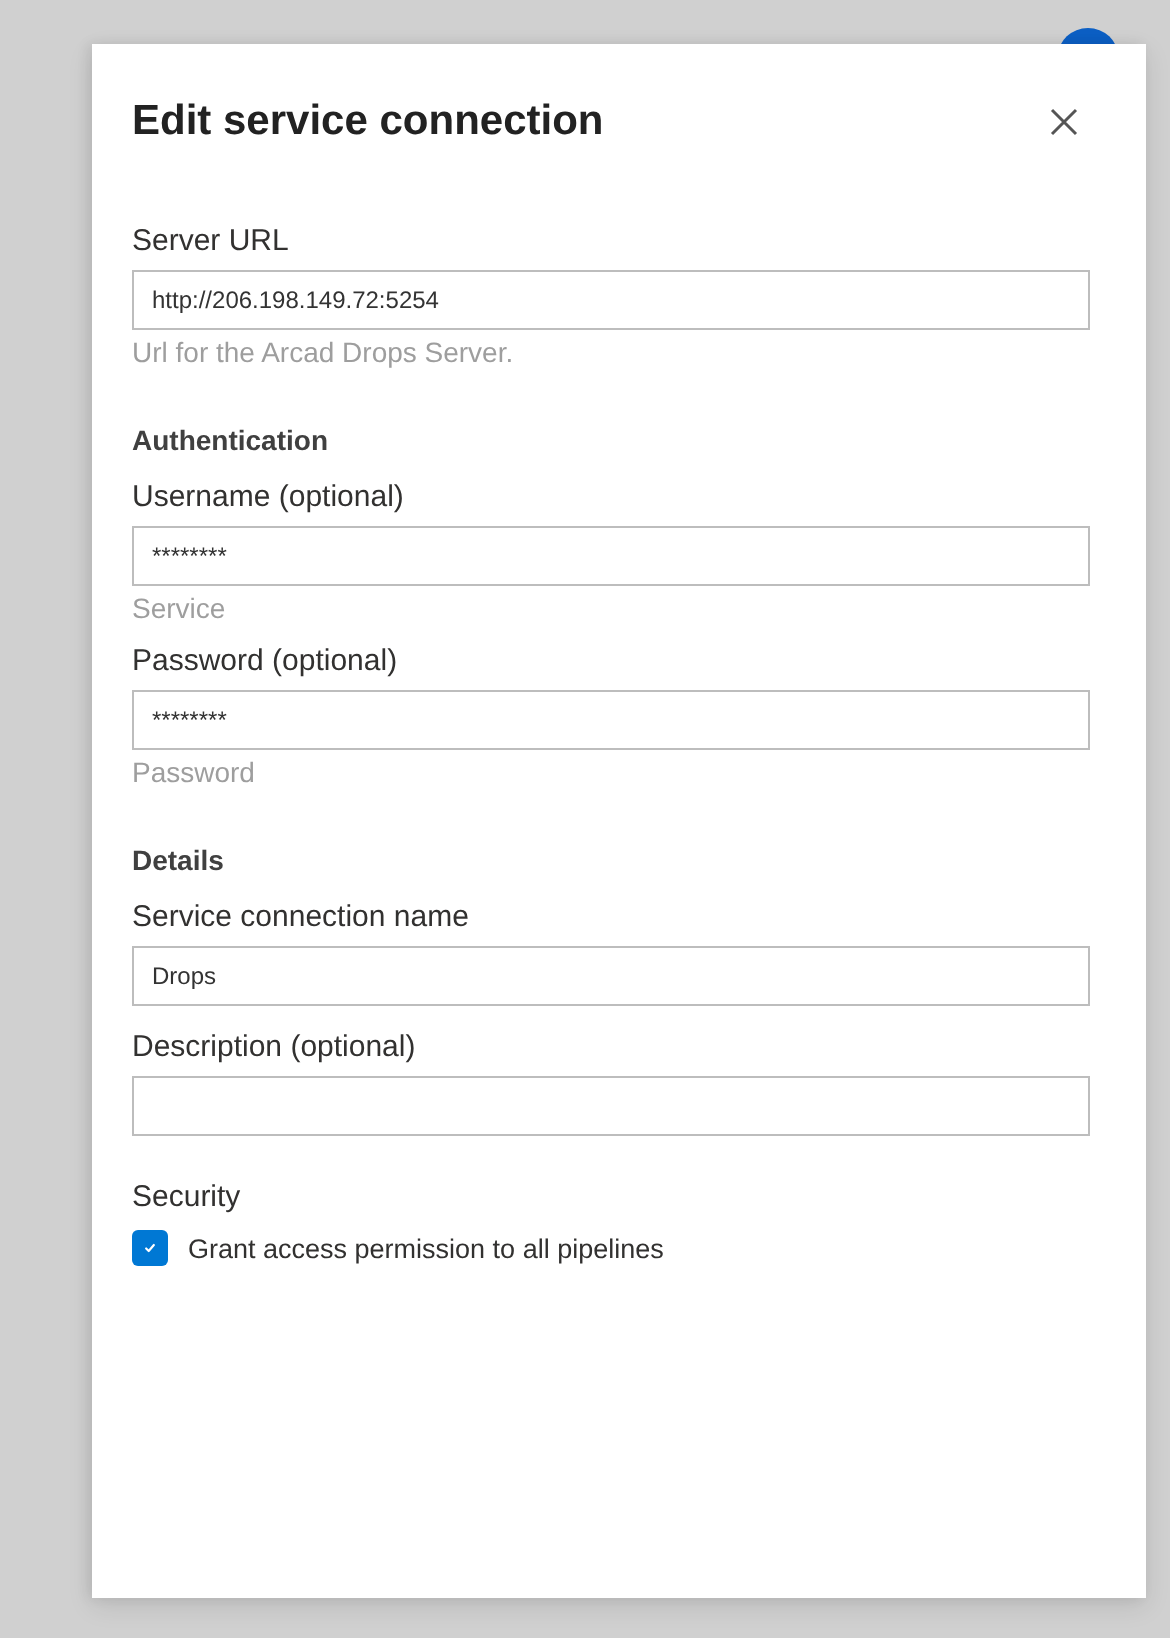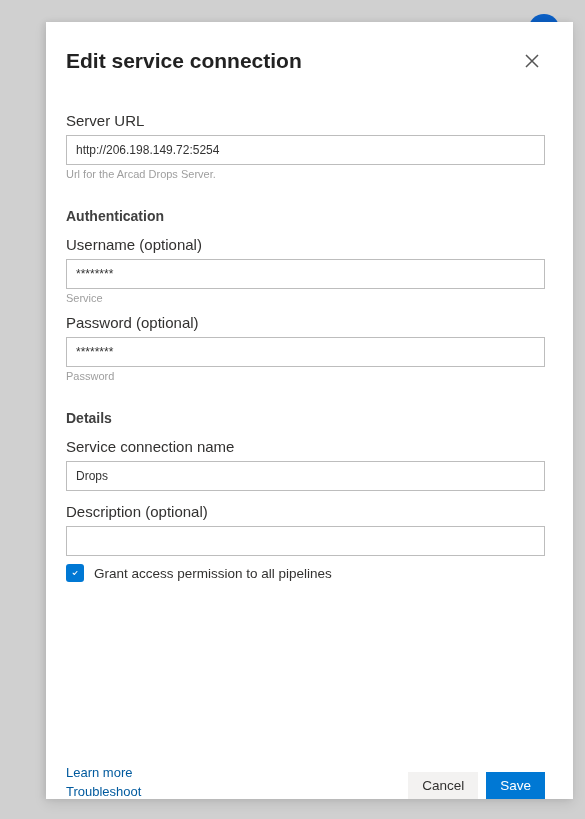--- a/index.html
+++ b/index.html
@@ -54,21 +54,21 @@
     width: 100%;
     padding: 7px 9px;
     font-size: 12px;
     border: 1px solid #bdbdbd;
     outline: none;
     color: #333;
     font-family: inherit;
   }
   input::placeholder { color: #a6a6a6; }
   .hint {
-    font-size: 11px; color: #9e9e9e;
+    font-size: 14px; color: #9e9e9e;
     margin-top: 3px; margin-bottom: 2px;
   }
   .field-block { margin-bottom: 6px; }
   .security-row {
     display: flex; align-items: center; gap: 10px;
     margin-top: 8px;
   }
   .az-checkbox {
     width: 18px; height: 18px; border-radius: 3px;
     background: #0078d4;
@@ -147,35 +147,26 @@
       <div class="field-block">
         <div class="field-label">Service connection name</div>
         <input type="text" value="Drops" style="">
       </div>
 
       <div class="field-block" style="margin-top:12px;">
         <div class="field-label">Description (optional)</div>
         <input type="text" value="" style="">
       </div>
 
+      <div class="field-label" style="margin-top:22px;">Security</div>
       <div class="security-row">
         <button class="az-checkbox" aria-checked="true" role="checkbox">
           <svg viewBox="0 0 14 14" fill="none">
             <path d="M2.5 7.5 L5.5 10.5 L11.5 3.5" stroke-linecap="round" stroke-linejoin="round"></path>
           </svg>
         </button>
         <span class="security-text">Grant access permission to all pipelines</span>
       </div>
     </div>
 
-    <div class="footer">
-      <div class="footer-links">
-        <a>Learn more</a>
-        <a>Troubleshoot</a>
-      </div>
-      <div class="footer-actions">
-        <button class="btn btn-cancel">Cancel</button>
-        <button class="btn btn-save">Save</button>
-      </div>
-    </div>
 
   </div>
 </div>
 
 </body></html>

